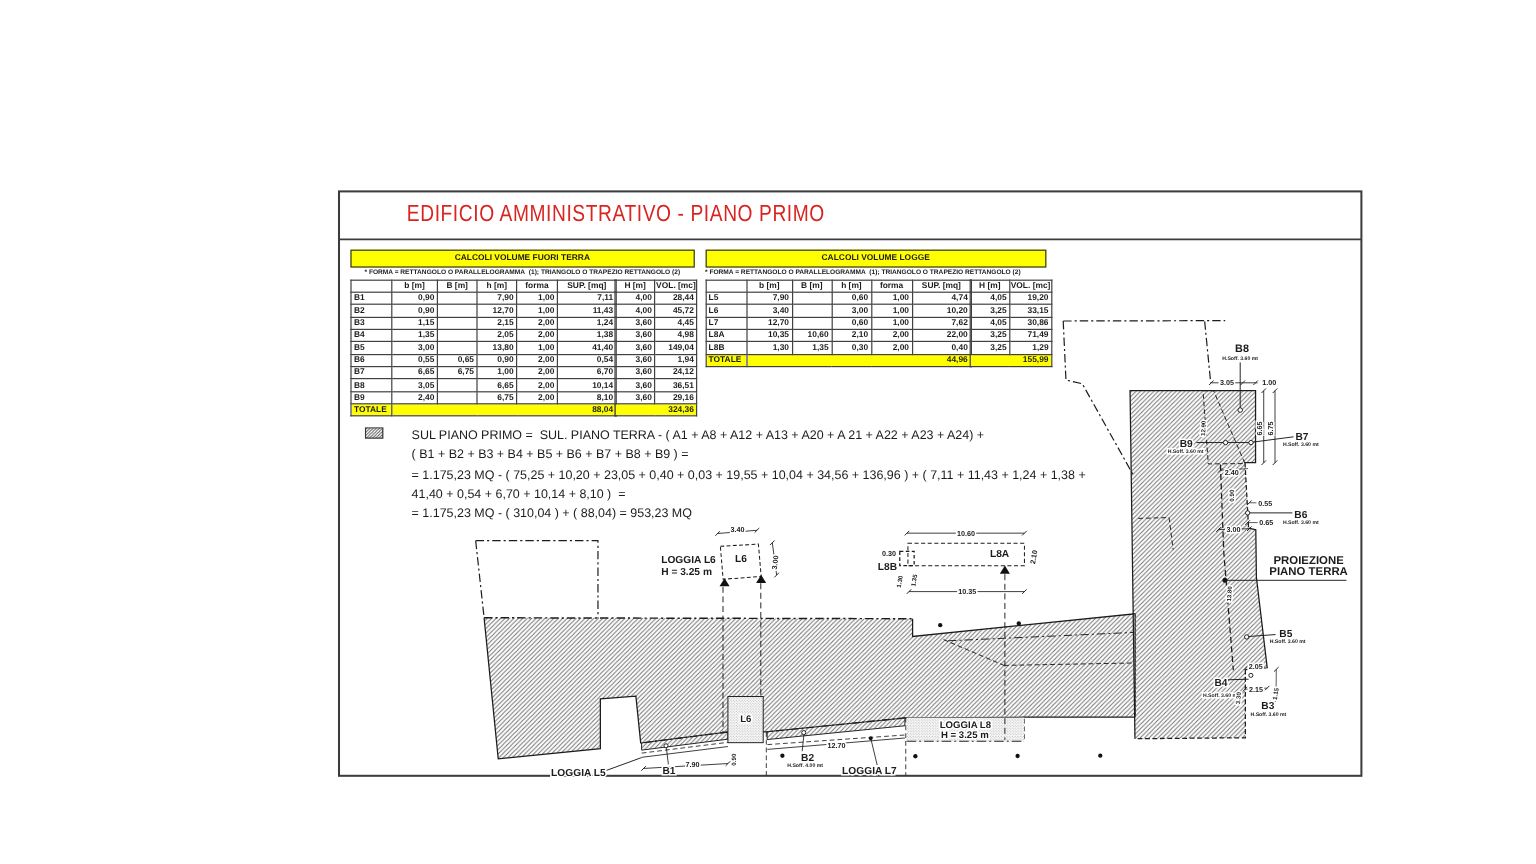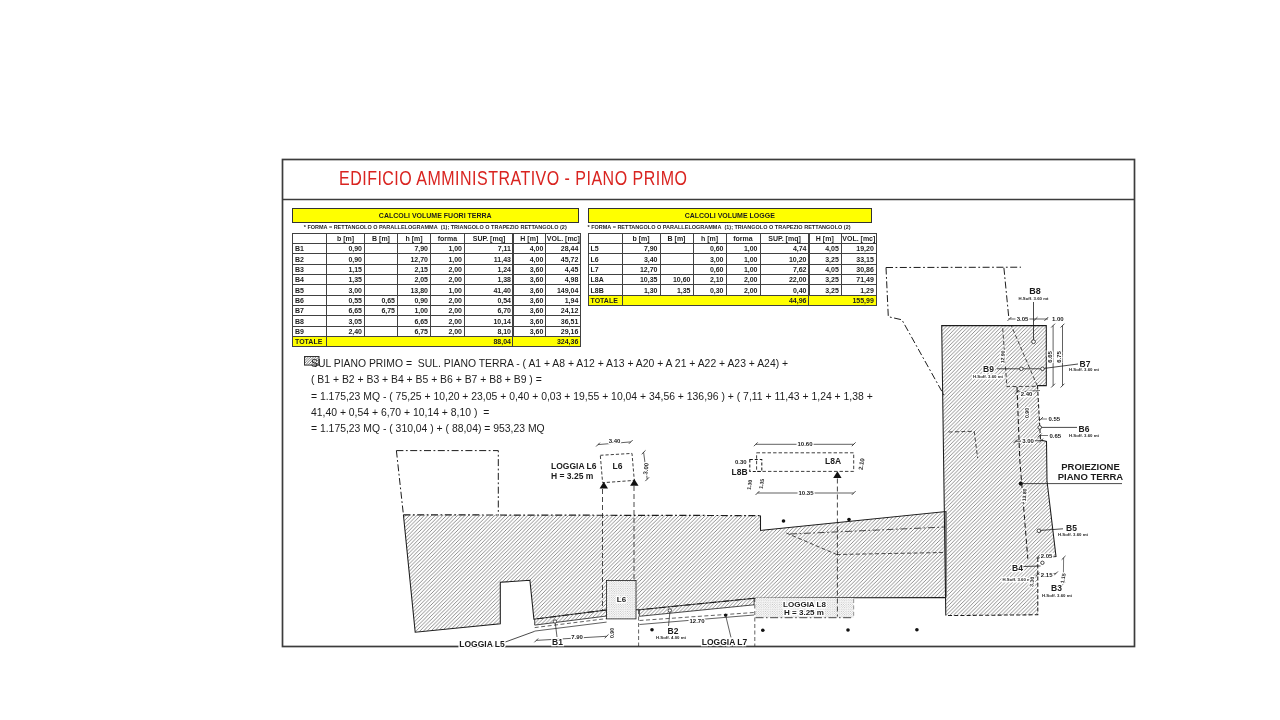--- a/index.html
+++ b/index.html
@@ -10,21 +10,21 @@
 .yb{position:absolute;background:#ffff00;border:1px solid #333;
   font-size:7px;font-weight:bold;text-align:center;line-height:13.5px;box-sizing:border-box;}
 .forma{position:absolute;font-size:5.5px;font-weight:bold;text-align:center;white-space:nowrap;}
 table.t{position:absolute;border-collapse:collapse;table-layout:fixed;}
 table.t td{border:1px solid #414141;height:9.33px;padding:0 2px 0 0;margin:0;
   font-size:7px;font-weight:bold;text-align:right;line-height:9px;overflow:hidden;
   white-space:nowrap;}
 table.t td.c{text-align:center;padding:0;}
 table.t td.l{text-align:left;padding:0 0 0 2px;}
 table.t tr.tot td{background:#ffff00;}
-#formula{position:absolute;left:311px;top:356.2px;font-size:10.4px;
+#formula{position:absolute;left:343px;top:356.2px;font-size:10.4px;
   line-height:16.25px;white-space:pre;}
 #ficon{position:absolute;left:304px;top:355.8px;}
 </style></head>
 <body>
 <div id="page">
 <svg id="plan" width="1280" height="720" viewBox="0 0 1280 720">
 <defs>
 <pattern id="h4" width="3.7" height="3.7" patternUnits="userSpaceOnUse">
  <path d="M-0.925,0.925 L0.925,-0.925 M0,3.7 L3.7,0 M2.775,4.625 L4.625,2.775" stroke="#6f6f6f" stroke-width="0.8" fill="none"></path>
 </pattern>

